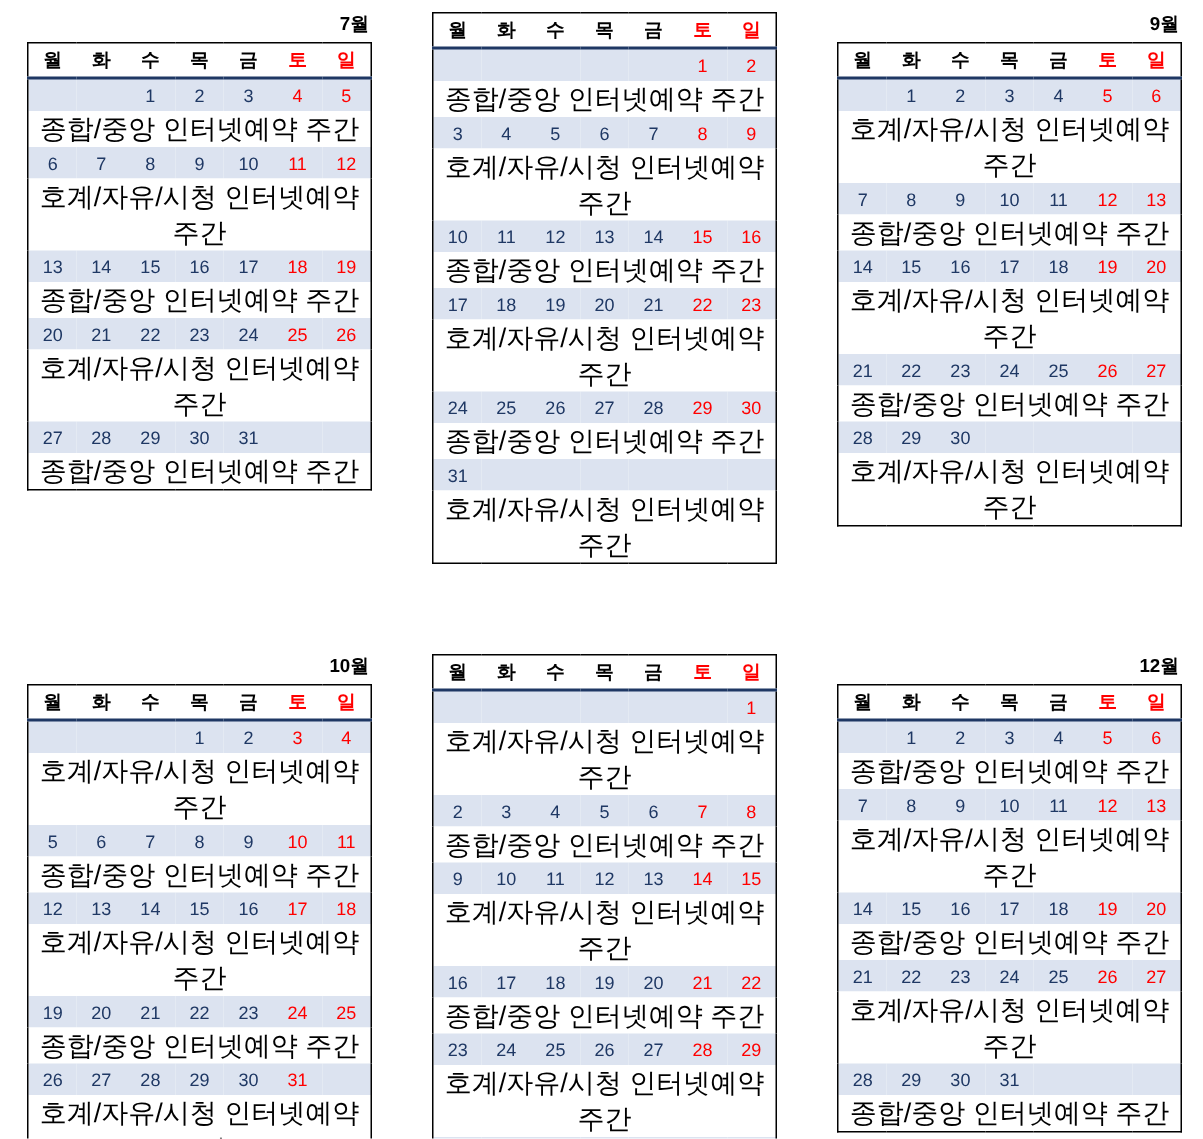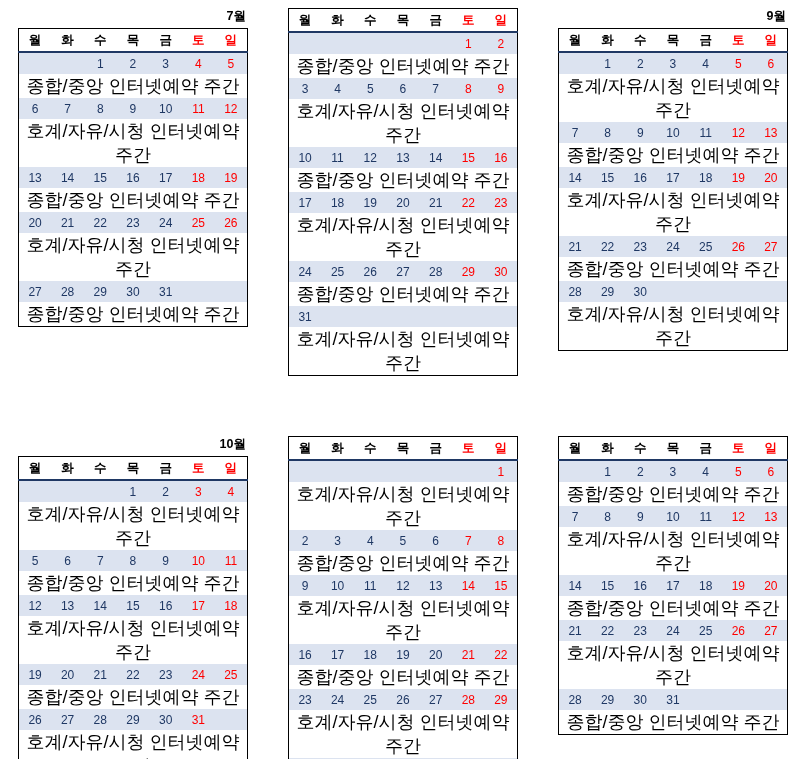--- a/index.html
+++ b/index.html
@@ -492,20 +492,21 @@
             <td class="sat"></td>
             <td class="sun"></td>
           </tr>
           <tr class="label-row">
             <td colspan="7">종합/중앙 인터넷예약 주간</td>
           </tr>
         </tbody>
       </table>
     </div>
     <div class="month-block">
+      <div class="month-title">12월</div>
       <table class="cal">
         <thead>
           <tr class="dow-row">
             <th>월</th>
             <th>화</th>
             <th>수</th>
             <th>목</th>
             <th>금</th>
             <th class="dow-sat">토</th>
             <th class="dow-sun">일</th>

